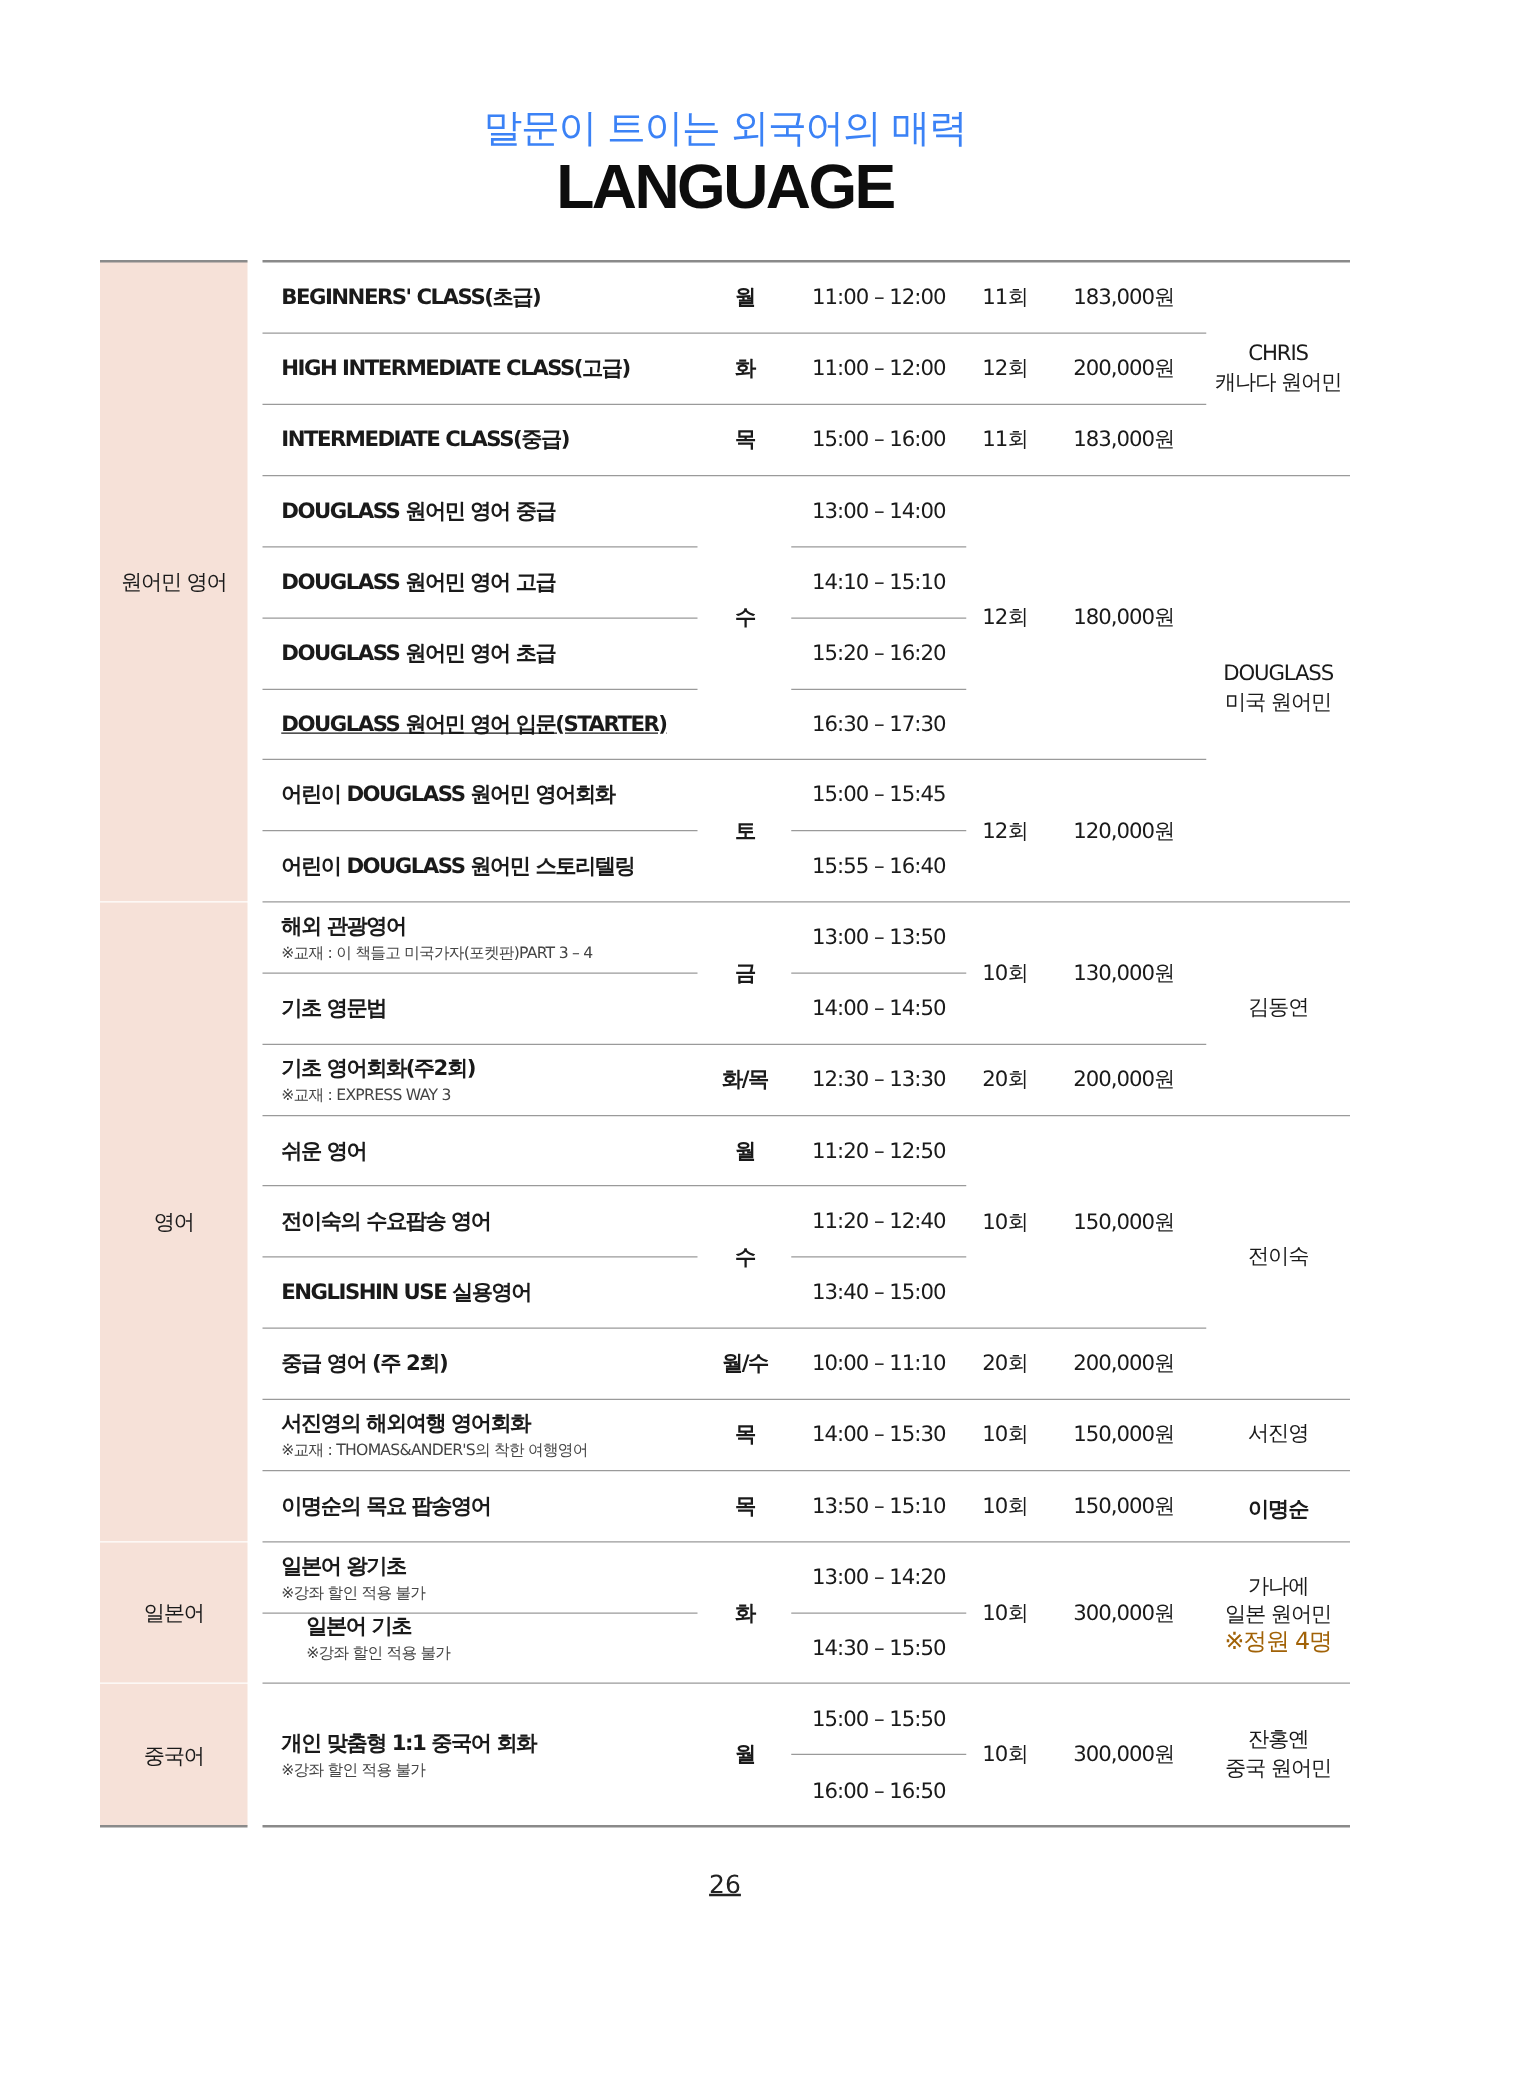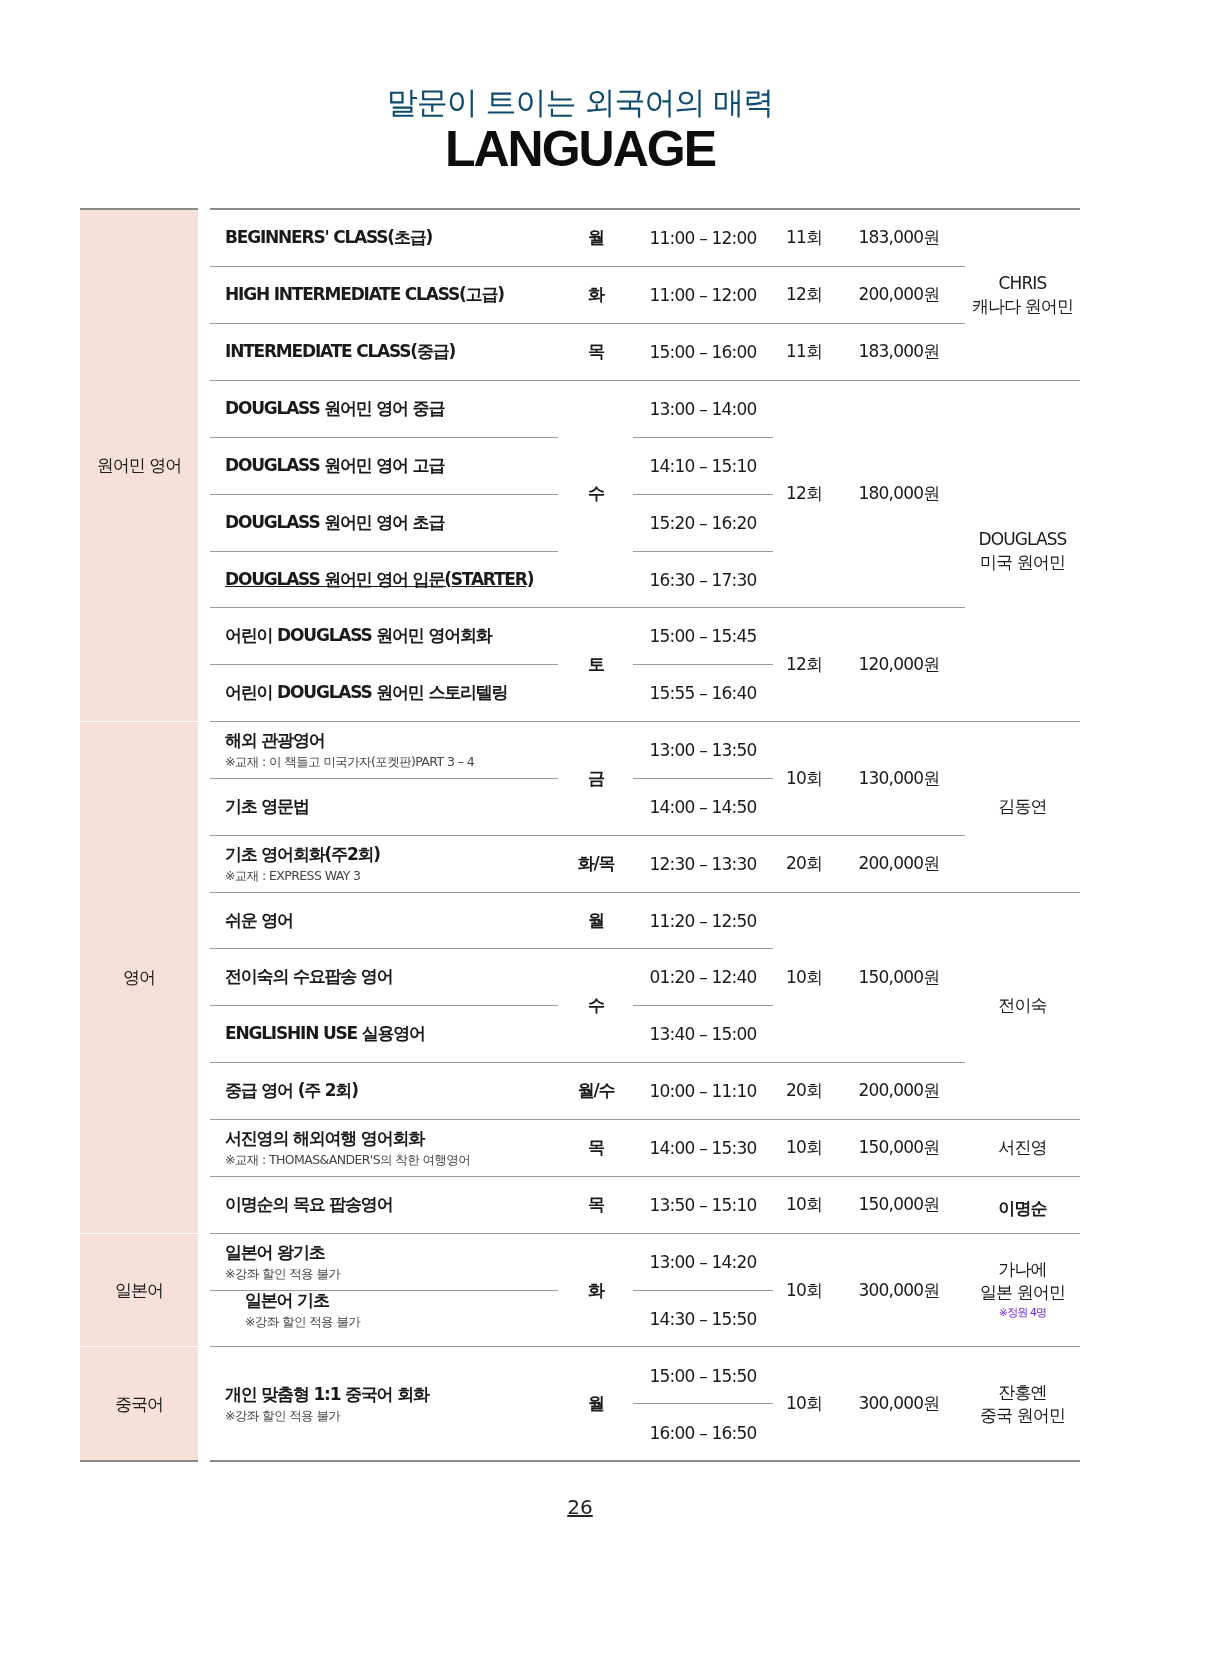--- a/index.html
+++ b/index.html
@@ -1,38 +1,38 @@
 <!DOCTYPE html>
 <html><head>
 <meta charset="utf-8">
 <style>
   html, body { margin:0; padding:0; background:#ffffff; }
   body { width:1229px; height:1660px; position:relative; overflow:hidden;
          font-family:"DejaVu Sans","Liberation Sans",sans-serif; color:#1a1a1a; }
   .subtitle { position:absolute; left:0; width:1160px; top:82px; text-align:center;
-              font-size:31px; font-weight:400; letter-spacing:-1px; color:#0c4a6e; }
+              font-size:31px; font-weight:400; letter-spacing:-1px; color:#3b82f6; }
   .title { position:absolute; left:0; width:1160px; top:120px; text-align:center;
            font-family:"Liberation Sans",sans-serif; font-size:50px; font-weight:700;
            letter-spacing:-2px; color:#0d0d0d; }
   .cat { position:absolute; left:80px; width:118px; background:#f6e1d8;
          display:flex; align-items:center; justify-content:center;
          font-size:17px; font-weight:400; letter-spacing:-1px; color:#1a1a1a; }
   .hline { position:absolute; height:1px; background:#9a9a9a; }
   .hline.thick { height:2px; background:#8a8a8a; }
   .cell { position:absolute; display:flex; align-items:center;
           font-size:17px; font-weight:700; letter-spacing:-1.2px; color:#1a1a1a; white-space:nowrap; }
   .cell.center { justify-content:center; text-align:center; }
   .name { left:225px; width:330px; flex-direction:column; align-items:flex-start; justify-content:center; }
   .name .note { font-size:12.5px; font-weight:400; color:#444; letter-spacing:-0.6px; margin-top:2px; }
   .day { left:560px; width:72px; }
   .time { left:633px; width:140px; font-weight:400; letter-spacing:-0.8px; }
   .cnt { left:775px; width:58px; font-weight:400; letter-spacing:-0.8px; }
   .price { left:840px; width:118px; font-weight:400; letter-spacing:-0.8px; }
   .teacher { left:965px; width:115px; flex-direction:column; font-weight:400; line-height:23px; letter-spacing:-0.9px; }
-  .teacher .note { font-size:11px; color:#6d28d9; line-height:18px; }
+  .teacher .note { font-size:19px; color:#a16207; line-height:18px; }
   .pagenum { position:absolute; left:0; width:1160px; top:1495px; text-align:center; font-size:20px; color:#222;text-decoration:underline; }
 </style>
 </head>
 <body>
 
 <div class="subtitle">말문이 트이는 외국어의 매력</div>
 <div class="title">LANGUAGE</div>
 
 <div class="cat" style="top:209px;height:512px;">
     <span>원어민 영어</span>
@@ -178,21 +178,21 @@
 <div class="cell center time" style="top:380px;height:57px;">13:00 – 14:00</div>
 <div class="cell center time" style="top:437px;height:57px;">14:10 – 15:10</div>
 <div class="cell center time" style="top:494px;height:57px;">15:20 – 16:20</div>
 <div class="cell center time" style="top:551px;height:57px;">16:30 – 17:30</div>
 <div class="cell center time" style="top:607px;height:57px;">15:00 – 15:45</div>
 <div class="cell center time" style="top:664px;height:57px;">15:55 – 16:40</div>
 <div class="cell center time" style="top:721px;height:57px;">13:00 – 13:50</div>
 <div class="cell center time" style="top:778px;height:57px;">14:00 – 14:50</div>
 <div class="cell center time" style="top:835px;height:57px;">12:30 – 13:30</div>
 <div class="cell center time" style="top:892px;height:57px;">11:20 – 12:50</div>
-<div class="cell center time" style="top:948px;height:57px;">01:20 – 12:40</div>
+<div class="cell center time" style="top:948px;height:57px;">11:20 – 12:40</div>
 <div class="cell center time" style="top:1005px;height:57px;">13:40 – 15:00</div>
 <div class="cell center time" style="top:1062px;height:57px;">10:00 – 11:10</div>
 <div class="cell center time" style="top:1119px;height:57px;">14:00 – 15:30</div>
 <div class="cell center time" style="top:1176px;height:57px;">13:50 – 15:10</div>
 <div class="cell center time" style="top:1233px;height:57px;">13:00 – 14:20</div>
 <div class="cell center time" style="top:1290px;height:57px;">14:30 – 15:50</div>
 <div class="cell center time" style="top:1347px;height:57px;">15:00 – 15:50</div>
 <div class="cell center time" style="top:1404px;height:57px;">16:00 – 16:50</div>
 
 <div class="cell center cnt" style="top:209px;height:57px;">11회</div>

